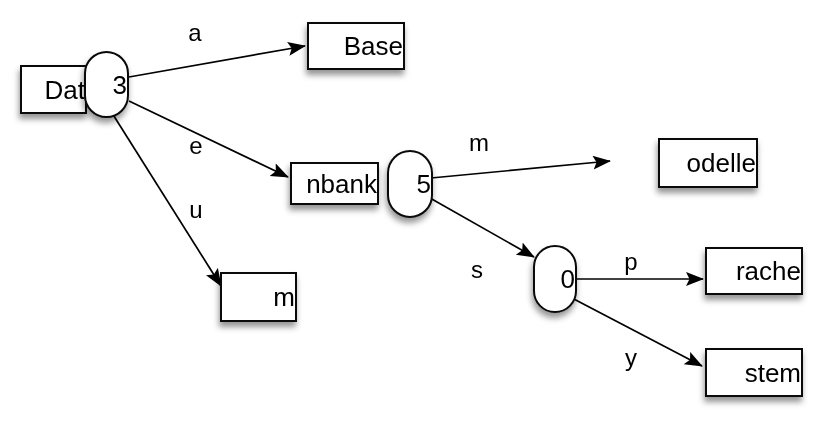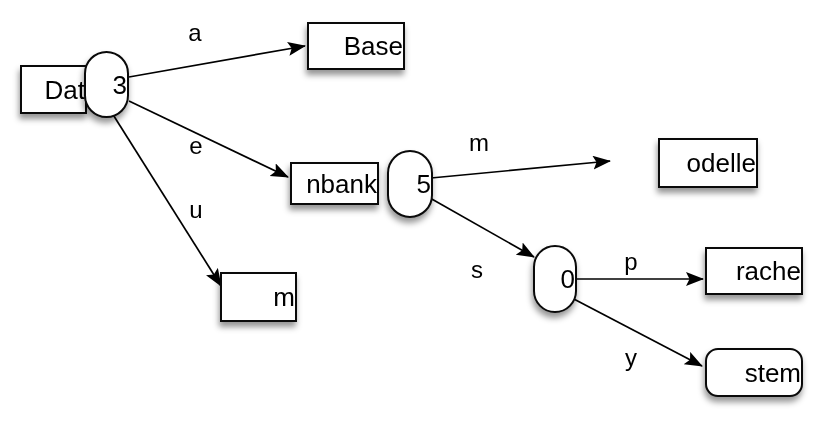--- a/index.html
+++ b/index.html
@@ -90,21 +90,21 @@
   </div>
 
   <div class="node pill" style="left:533px; top:245px; width:44px; height:68px;">
     <span>0</span>
   </div>
 
   <div class="node" style="left:705px; top:247px; width:98px; height:48px;">
     <span>rache</span>
   </div>
 
-  <div class="node" style="left:705px; top:348px; width:98px; height:49px;border-radius:13px;">
+  <div class="node" style="left:705px; top:348px; width:98px; height:49px;">
     <span>stem</span>
   </div>
 
   <div class="edge-label" style="left:195px; top:33px;">a</div>
   <div class="edge-label" style="left:196px; top:146px;">e</div>
   <div class="edge-label" style="left:196px; top:210px;">u</div>
   <div class="edge-label" style="left:479px; top:143px;">m</div>
   <div class="edge-label" style="left:477px; top:270px;">s</div>
   <div class="edge-label" style="left:631px; top:262px;">p</div>
   <div class="edge-label" style="left:631px; top:358px;">y</div>

